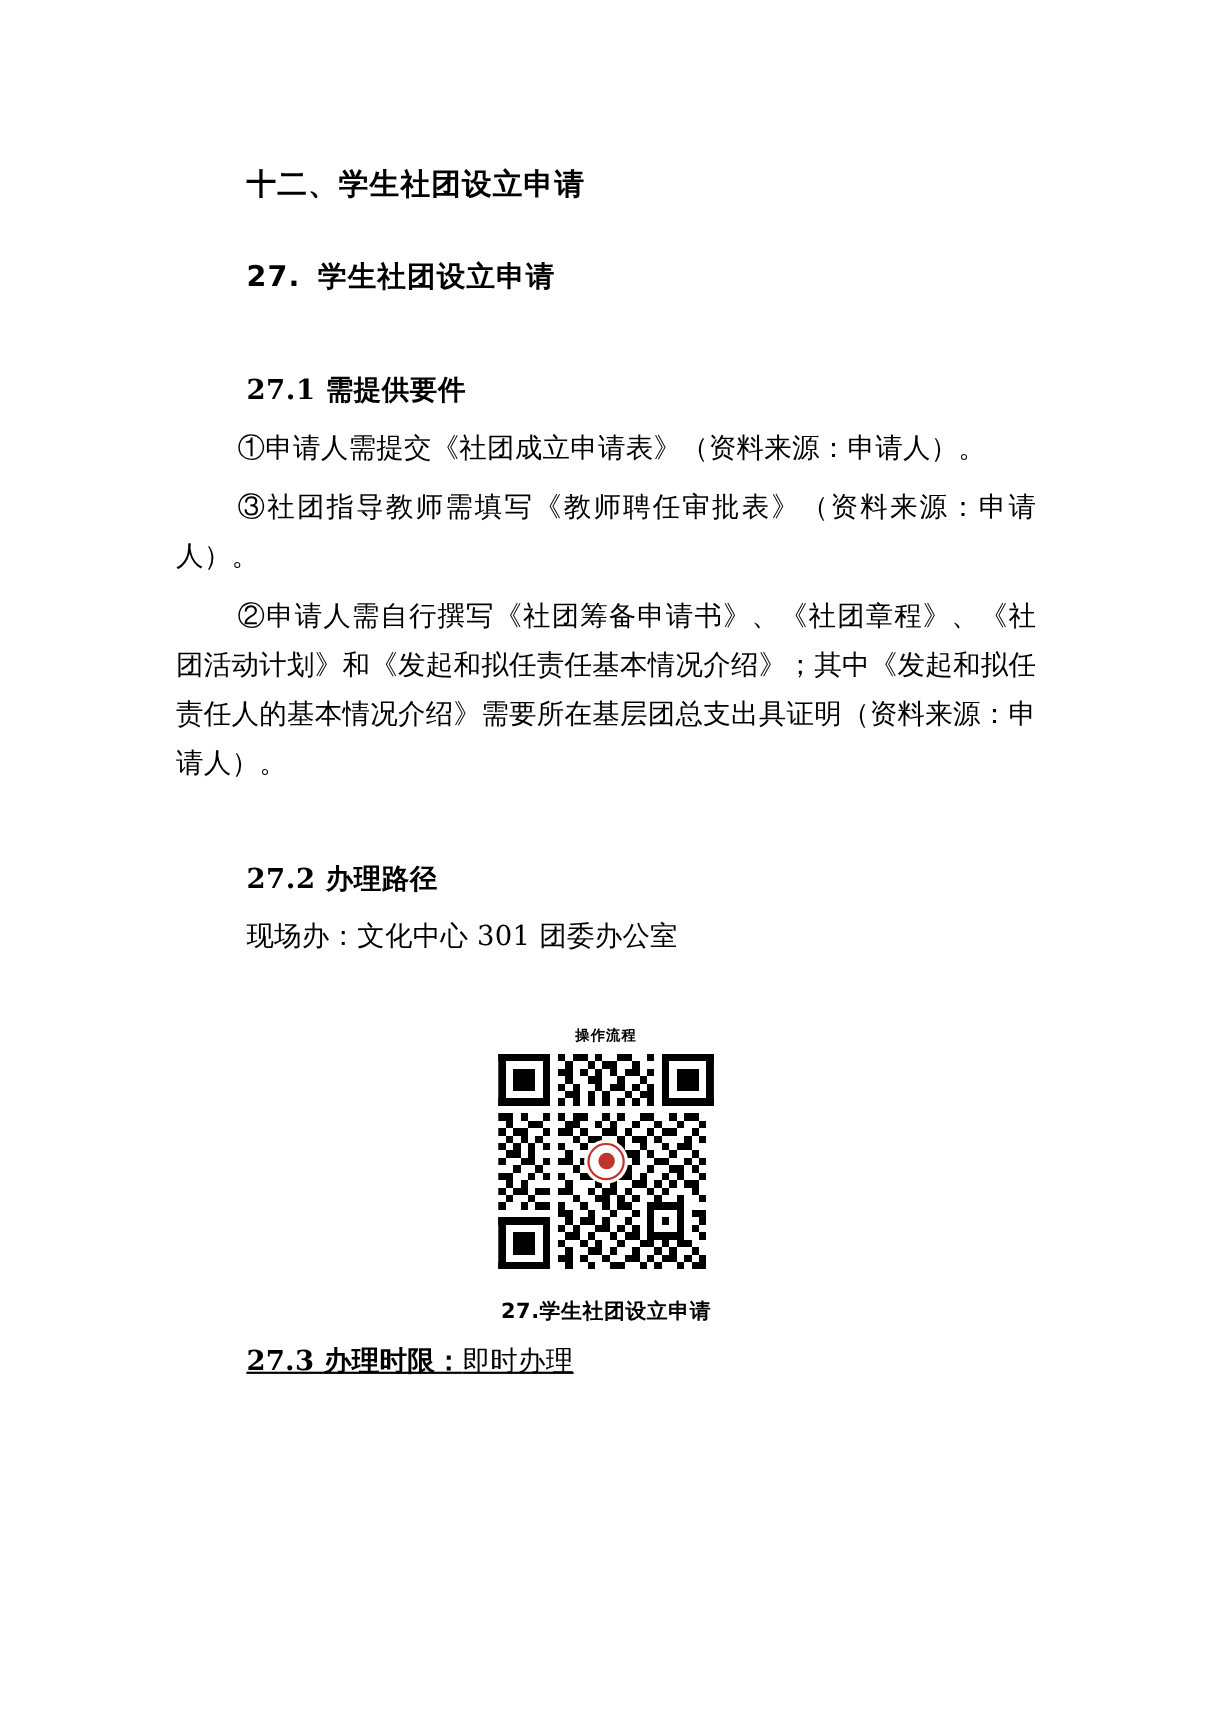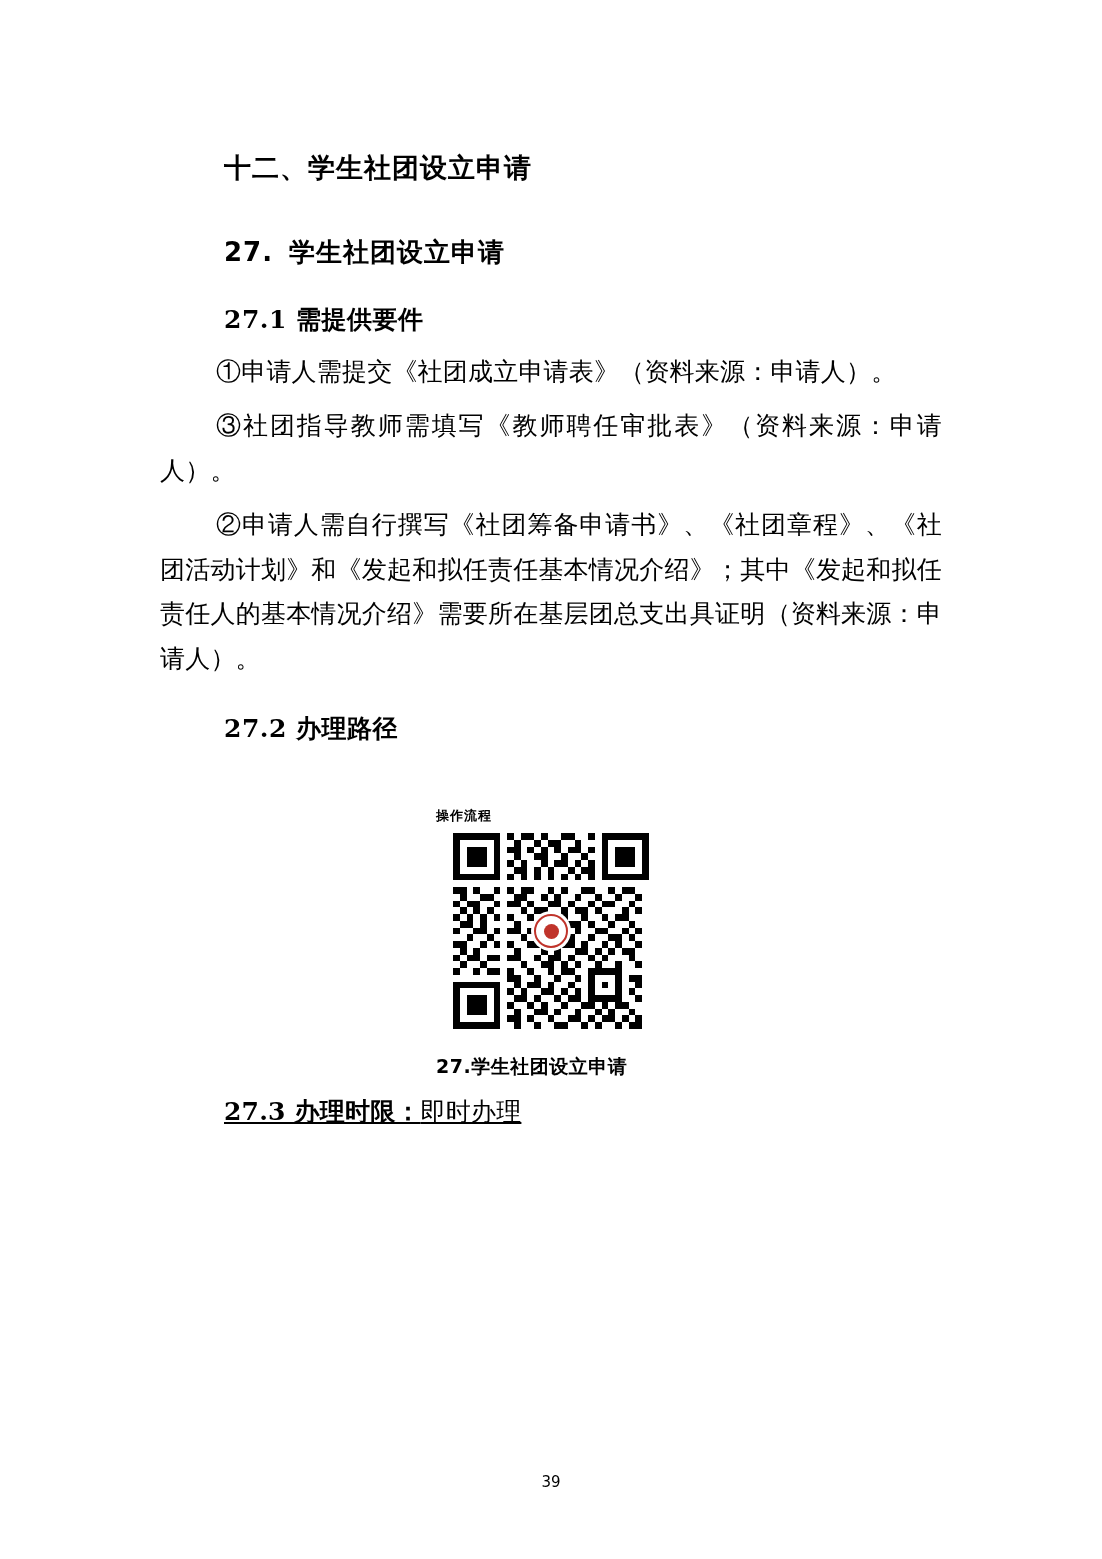--- a/index.html
+++ b/index.html
@@ -37,21 +37,21 @@
     letter-spacing: 1px;
     margin: 44px 0 15px 64px;
     line-height: 1.5;
   }
   .h-item .num {
     margin-right: 16px;
   }
   .h-sub {
     font-size: 25px;
     font-weight: 700;
-    margin: 28px 0 0 64px;
+    margin: 63px 0 0 64px;
     line-height: 1.6;
     letter-spacing: 0.5px;
   }
   .para {
     font-size: 25px;
     line-height: 1.78;
     margin: 10px 0 0 0;
     text-indent: 56px;
     text-align: justify;
     letter-spacing: 0.2px;
@@ -64,20 +64,21 @@
     margin: 10px 0 0 0;
     text-indent: 64px;
     letter-spacing: 0.2px;
   }
   .bold {
     font-weight: 700;
   }
   .qr-block {
     margin: 58px auto 0 auto;
     width: 230px;
+    text-align: center;
   }
   .qr-caption-top {
     font-family: "DejaVu Sans", "Liberation Sans", sans-serif;
     font-size: 13px;
     font-weight: 700;
     letter-spacing: 1px;
     margin-bottom: 8px;
   }
   .qr-caption-bottom {
     font-family: "DejaVu Sans", "Liberation Sans", sans-serif;
@@ -151,20 +152,21 @@
   </div>
 
   <div class="h-sub">27.1 需提供要件</div>
 
   <p class="para para-first">①申请人需提交《社团成立申请表》（资料来源：申请人）。</p>
   <p class="para">③社团指导教师需填写《教师聘任审批表》（资料来源：申请人）。</p>
   <p class="para">②申请人需自行撰写《社团筹备申请书》、《社团章程》、《社团活动计划》和《发起和拟任责任基本情况介绍》；其中《发起和拟任责任人的基本情况介绍》需要所在基层团总支出具证明（资料来源：申请人）。</p>
 
   <div class="h-sub">27.2 办理路径</div>
 
+  <p class="para-plain">现场办：文化中心 301 团委办公室</p>
 
   <div class="qr-block">
     <div class="qr-caption-top">操作流程</div>
     <div class="qr-canvas">
       <svg width="196" height="196" viewBox="0 0 29 29" shape-rendering="crispEdges" aria-hidden="true">
         <rect width="29" height="29" fill="#ffffff"></rect>
         <g fill="#000000">
 
           <rect x="0" y="0" width="7" height="1"></rect>
             <rect x="0" y="6" width="7" height="1"></rect>
@@ -414,14 +416,13 @@
         </div>
       </div>
     </div>
     <div class="qr-caption-bottom">27.学生社团设立申请</div>
   </div>
 
   <div class="tail">
     <p class="para-plain"><span class="bold">27.3 办理时限：</span><span>即时办理</span></p>
   </div>
 
-  <div class="page-number">39</div>
 </div>
 
 </body></html>

